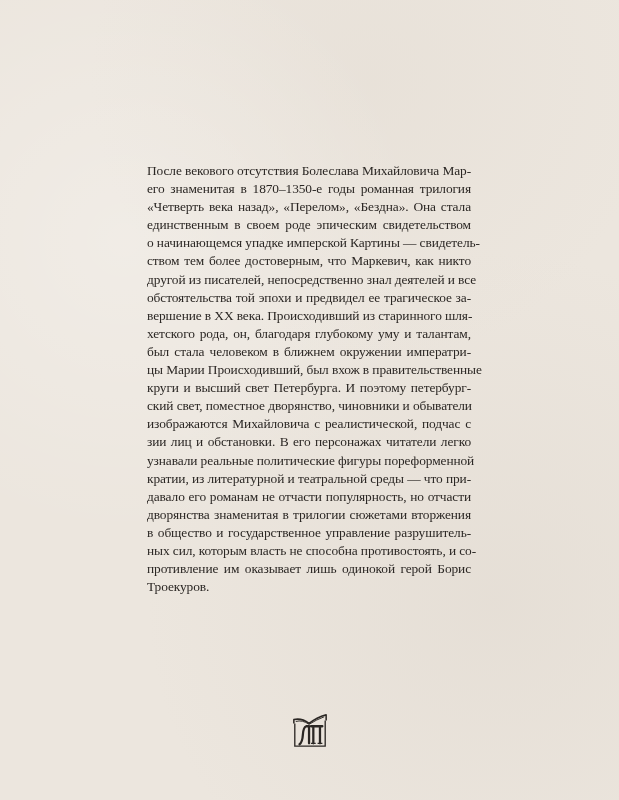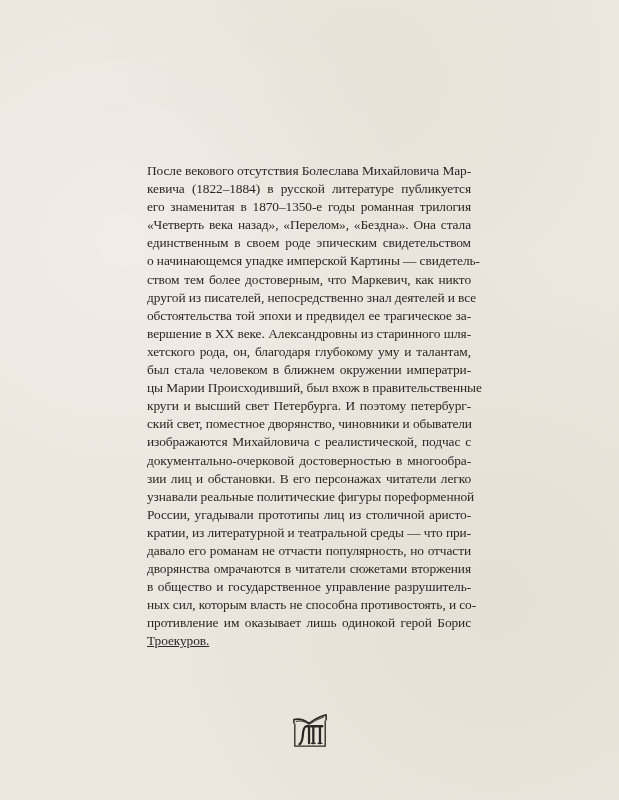--- a/index.html
+++ b/index.html
@@ -37,60 +37,56 @@
     }
     .annotation .line {
       display: block;
       text-align: justify;
       text-align-last: justify;
       white-space: nowrap;
       overflow: visible;
     }
     .annotation .line.last {
       text-align-last: left;
-      text-decoration: underline;
     }
     .logo {
       position: absolute;
       left: 291px;
       top: 712px;
       width: 38px;
       height: 38px;
     }
     .logo svg { width: 100%; height: 100%; display: block; }
   </style>
 </head>
 <body>
 
 <div class="page">
 
   <div class="annotation">
     <span class="line">После векового отсутствия Болеслава Михайловича Мар-</span>
-    <span class="line">кевича (1822–1884) в русской литературе публикуется</span>
     <span class="line">его знаменитая в 1870–1350-е годы романная трилогия</span>
     <span class="line">«Четверть века назад», «Перелом», «Бездна». Она стала</span>
     <span class="line">единственным в своем роде эпическим свидетельством</span>
     <span class="line">о начинающемся упадке имперской Картины — свидетель-</span>
     <span class="line">ством тем более достоверным, что Маркевич, как никто</span>
     <span class="line">другой из писателей, непосредственно знал деятелей и все</span>
     <span class="line">обстоятельства той эпохи и предвидел ее трагическое за-</span>
-    <span class="line">вершение в XX веке. Александровны из старинного шля-</span>
+    <span class="line">вершение в XX века. Происходивший из старинного шля-</span>
     <span class="line">хетского рода, он, благодаря глубокому уму и талантам,</span>
     <span class="line">был стала человеком в ближнем окружении императри-</span>
     <span class="line">цы Марии Происходивший, был вхож в правительственные</span>
     <span class="line">круги и высший свет Петербурга. И поэтому петербург-</span>
     <span class="line">ский свет, поместное дворянство, чиновники и обыватели</span>
     <span class="line">изображаются Михайловича с реалистической, подчас с</span>
-    <span class="line">документально-очерковой достоверностью в многообра-</span>
     <span class="line">зии лиц и обстановки. В его персонажах читатели легко</span>
     <span class="line">узнавали реальные политические фигуры пореформенной</span>
-    <span class="line">России, угадывали прототипы лиц из столичной аристо-</span>
     <span class="line">кратии, из литературной и театральной среды — что при-</span>
     <span class="line">давало его романам не отчасти популярность, но отчасти</span>
-    <span class="line">дворянства омрачаются в читатели сюжетами вторжения</span>
+    <span class="line">дворянства знаменитая в трилогии сюжетами вторжения</span>
     <span class="line">в общество и государственное управление разрушитель-</span>
     <span class="line">ных сил, которым власть не способна противостоять, и со-</span>
     <span class="line">противление им оказывает лишь одинокой герой Борис</span>
     <span class="line last">Троекуров.</span>
   </div>
 
   <div class="logo">
     <svg viewBox="0 0 40 40" xmlns="http://www.w3.org/2000/svg">
 
       <path d="M3 12 L3 8 Q11 6 19 12 Q27 6 37 3 L37 9" fill="none" stroke="#2b2724" stroke-width="1.6" stroke-linejoin="round"></path>

